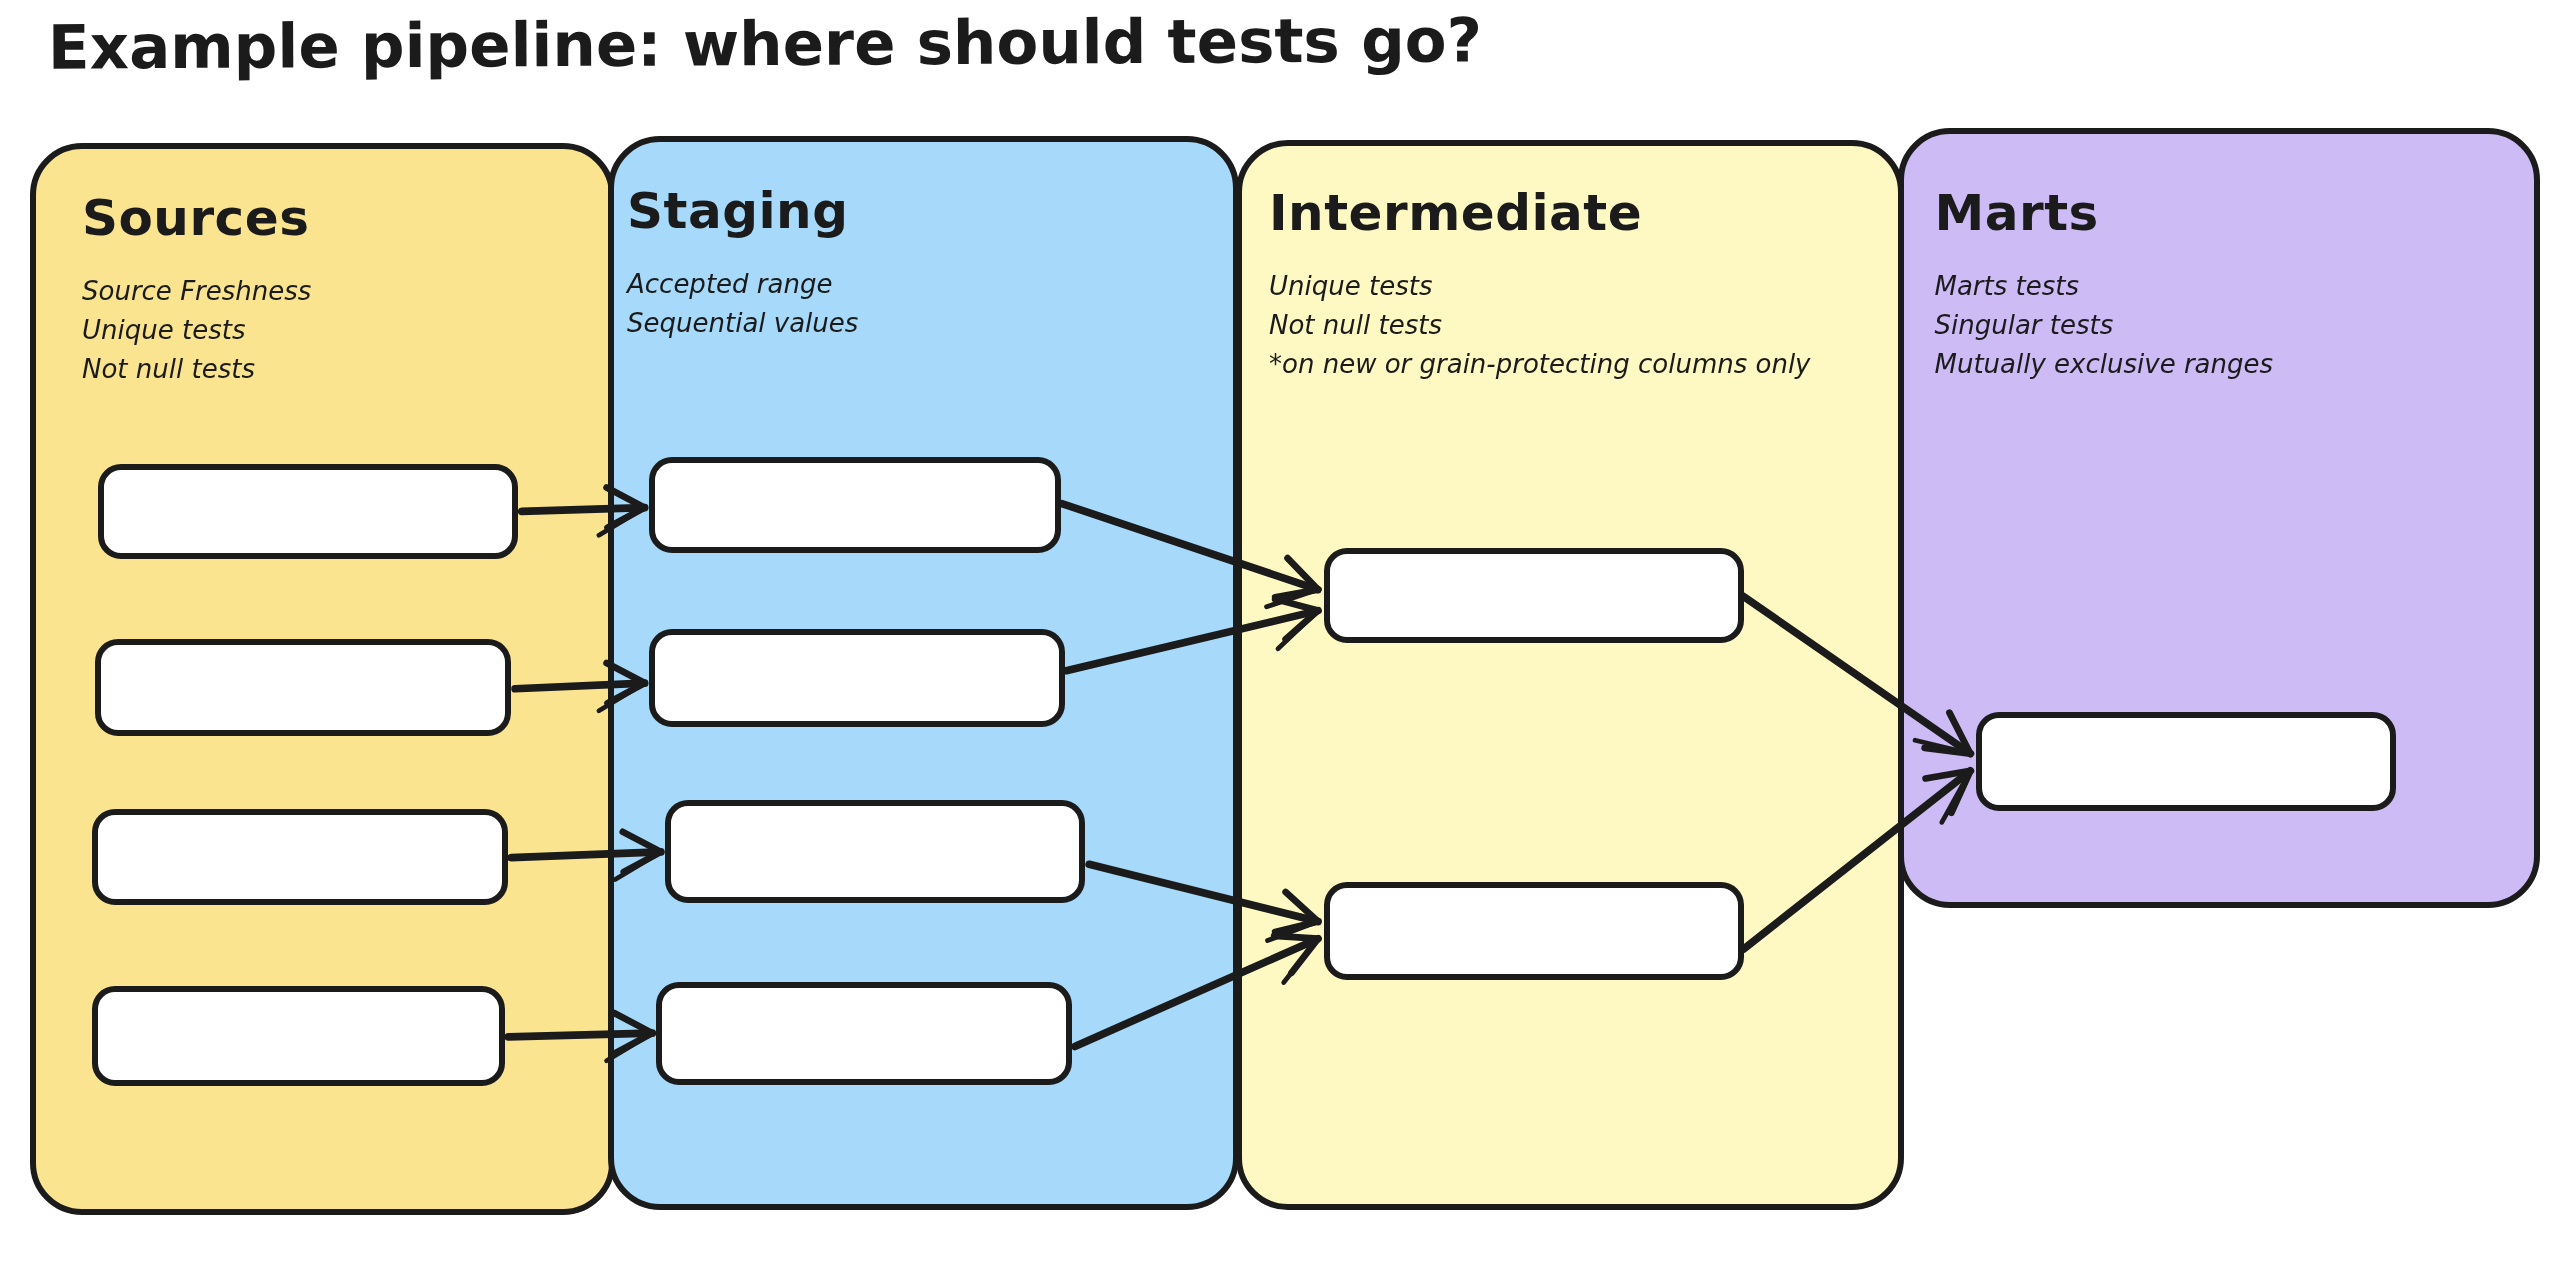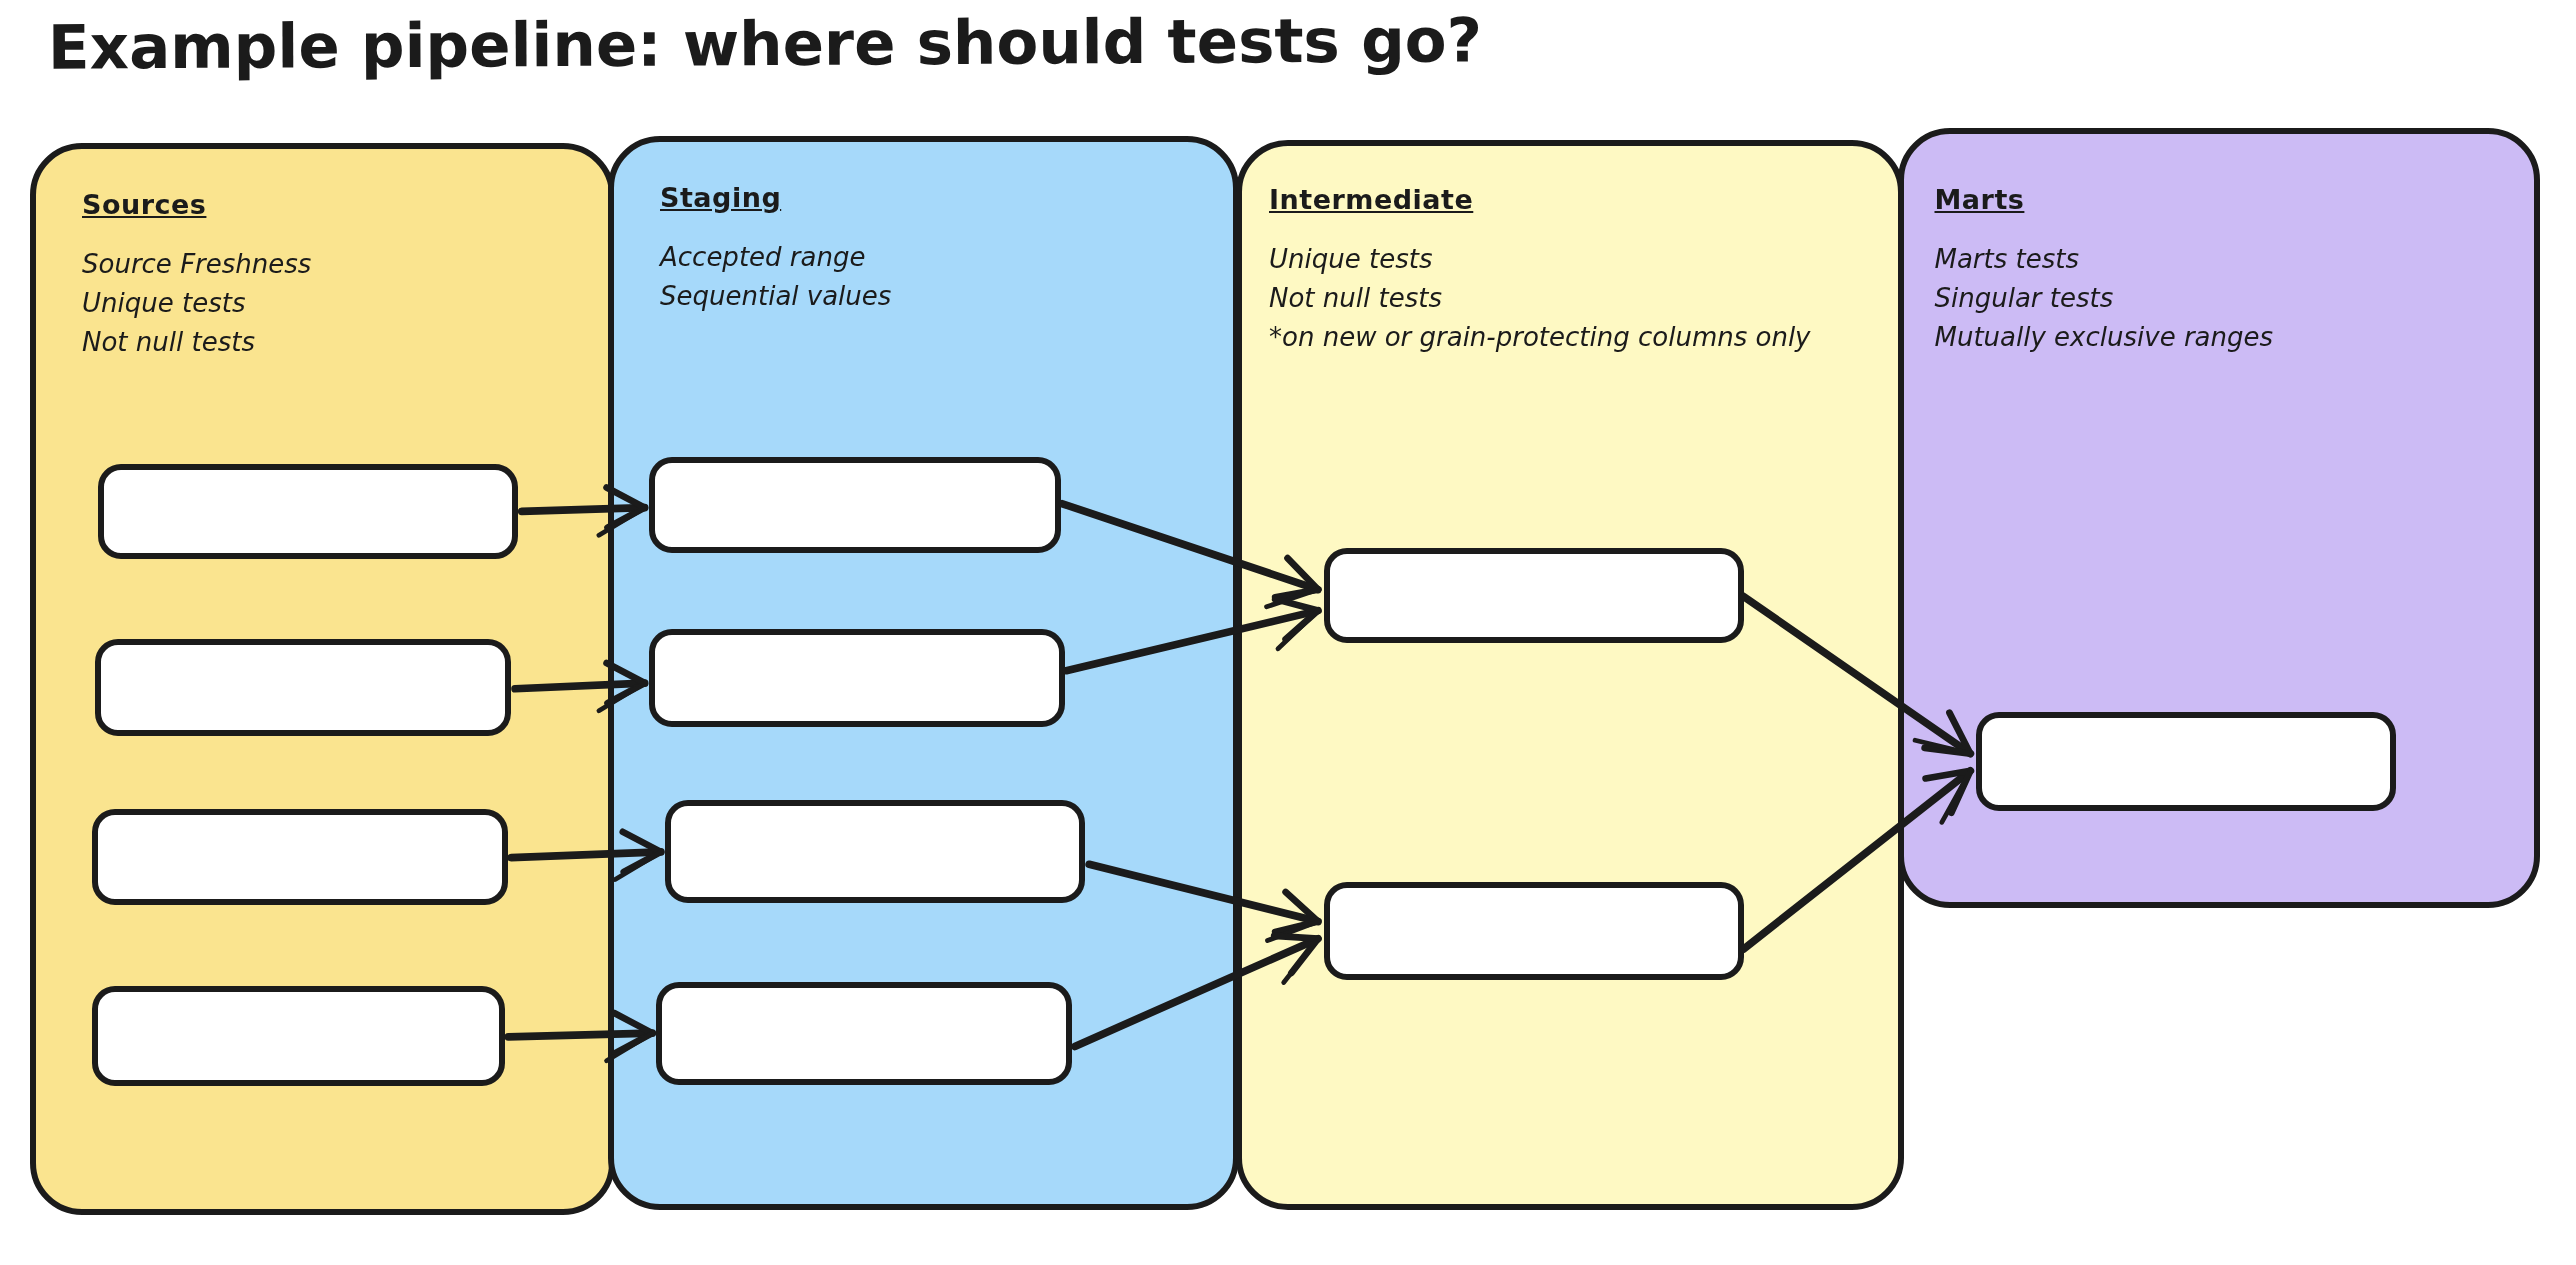--- a/index.html
+++ b/index.html
@@ -16,25 +16,25 @@
     position:absolute; box-sizing:border-box;
     border:6.7px solid #1b1b1b; border-radius:52px;
   }
   .col-sources      { left:30px;   top:143px; width:585px; height:1072px; }
   .col-staging      { left:608px;  top:136px; width:631px; height:1074px; }
   .col-intermediate { left:1236px; top:140px; width:668px; height:1070px; }
   .col-marts        { left:1898px; top:128px; width:642px; height:780px; }
 
   .col-pad { position:absolute; left:0; top:0; right:0; }
   .col-sources .col-pad      { padding:40px 0 0 46px; }
-  .col-staging .col-pad      { padding:40px 0 0 46px; }
+  .col-staging .col-pad      { padding:40px 0 0 13px; }
   .col-intermediate .col-pad { padding:38px 0 0 27px; }
   .col-marts .col-pad        { padding:50px 0 0 30.5px; }
 
-  .col h2 { margin:0; font-size:27px; font-weight:700; letter-spacing:0.5px;text-decoration:underline; }
+  .col h2 { margin:0; font-size:50px; font-weight:700; letter-spacing:0.5px; }
   .notes { margin-top:25px; font-size:26px; line-height:39px; font-weight:500;font-style:italic; }
   .note { white-space:nowrap; }
 
   .node {
     position:absolute; box-sizing:border-box;
     background:#ffffff; border:6.7px solid #1b1b1b; border-radius:23px;
   }
 
   .edges { position:absolute; left:0; top:0; width:2576px; height:1266px; pointer-events:none; }
   .edges path { stroke:#1b1b1b; fill:none; stroke-linecap:round; stroke-linejoin:round; }

